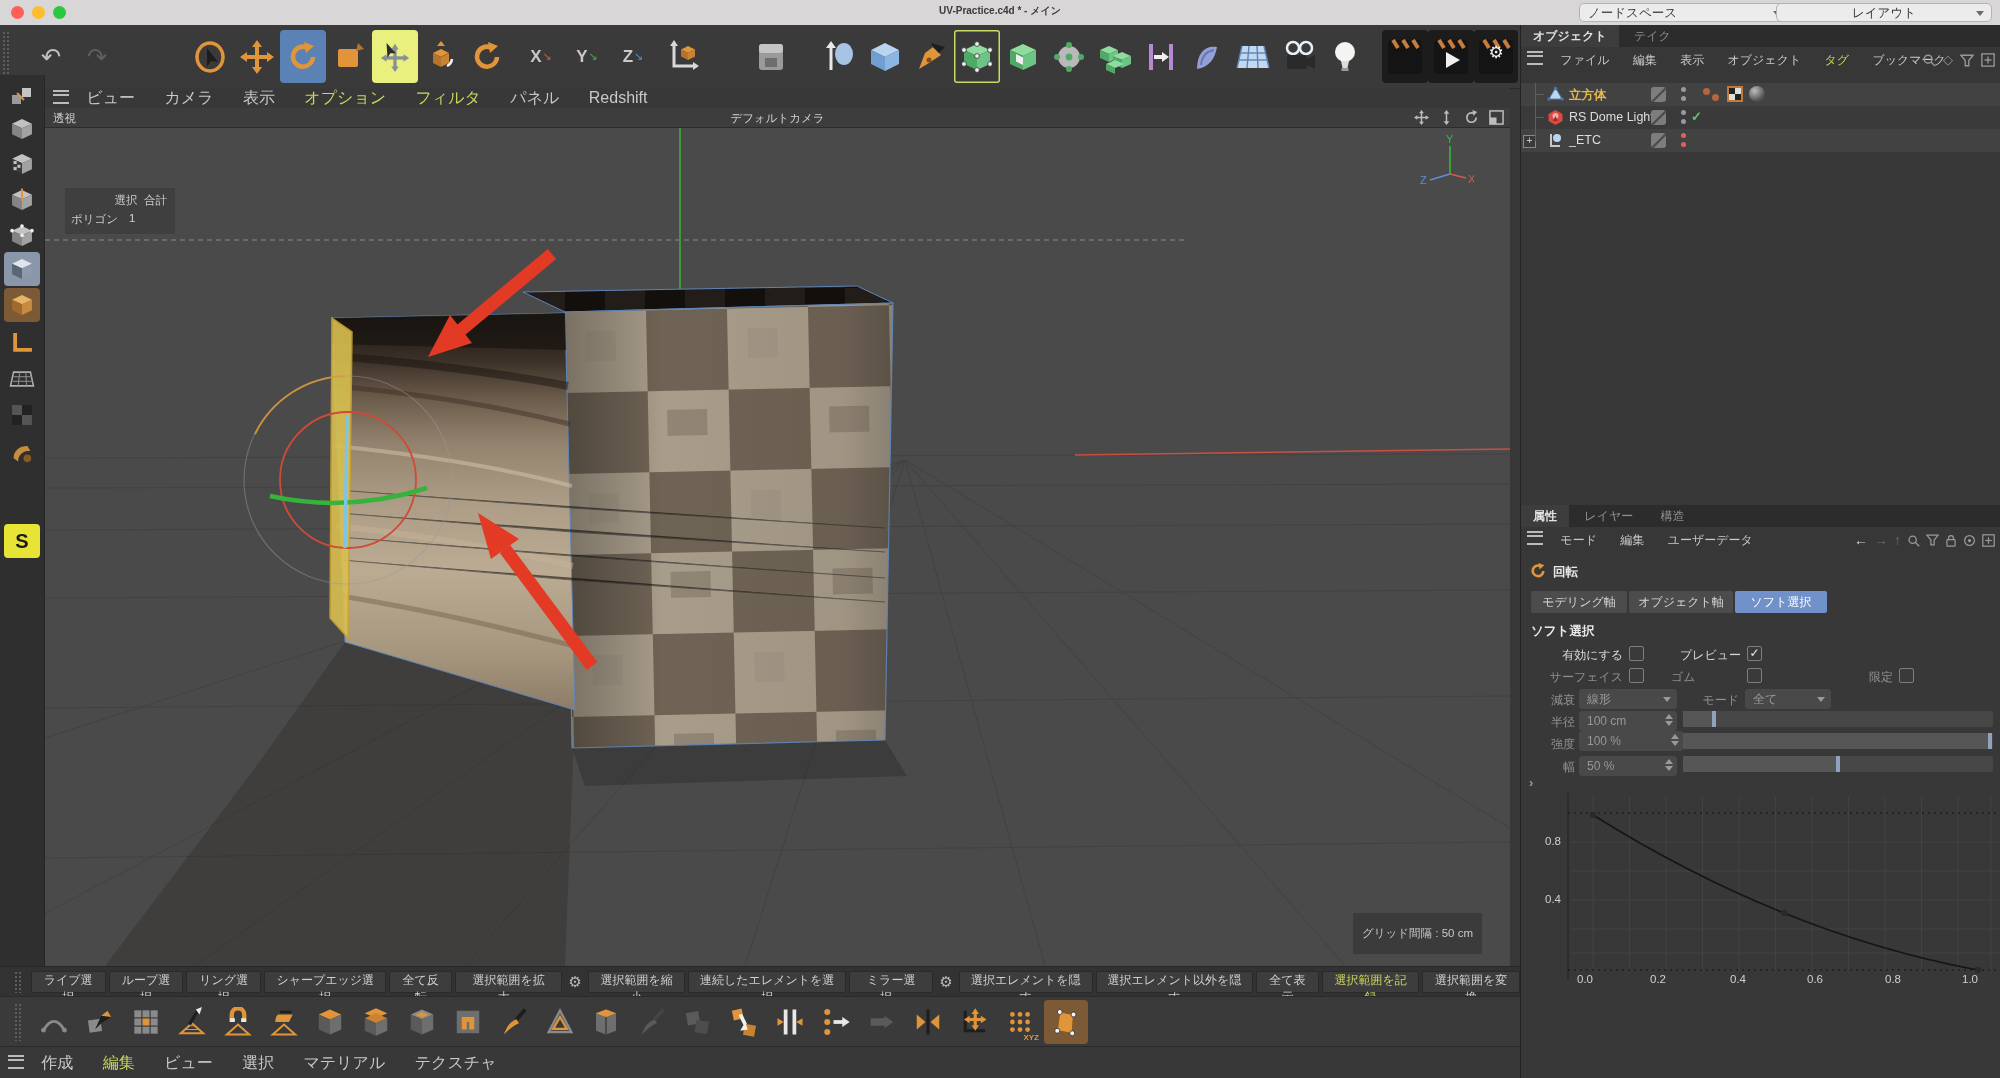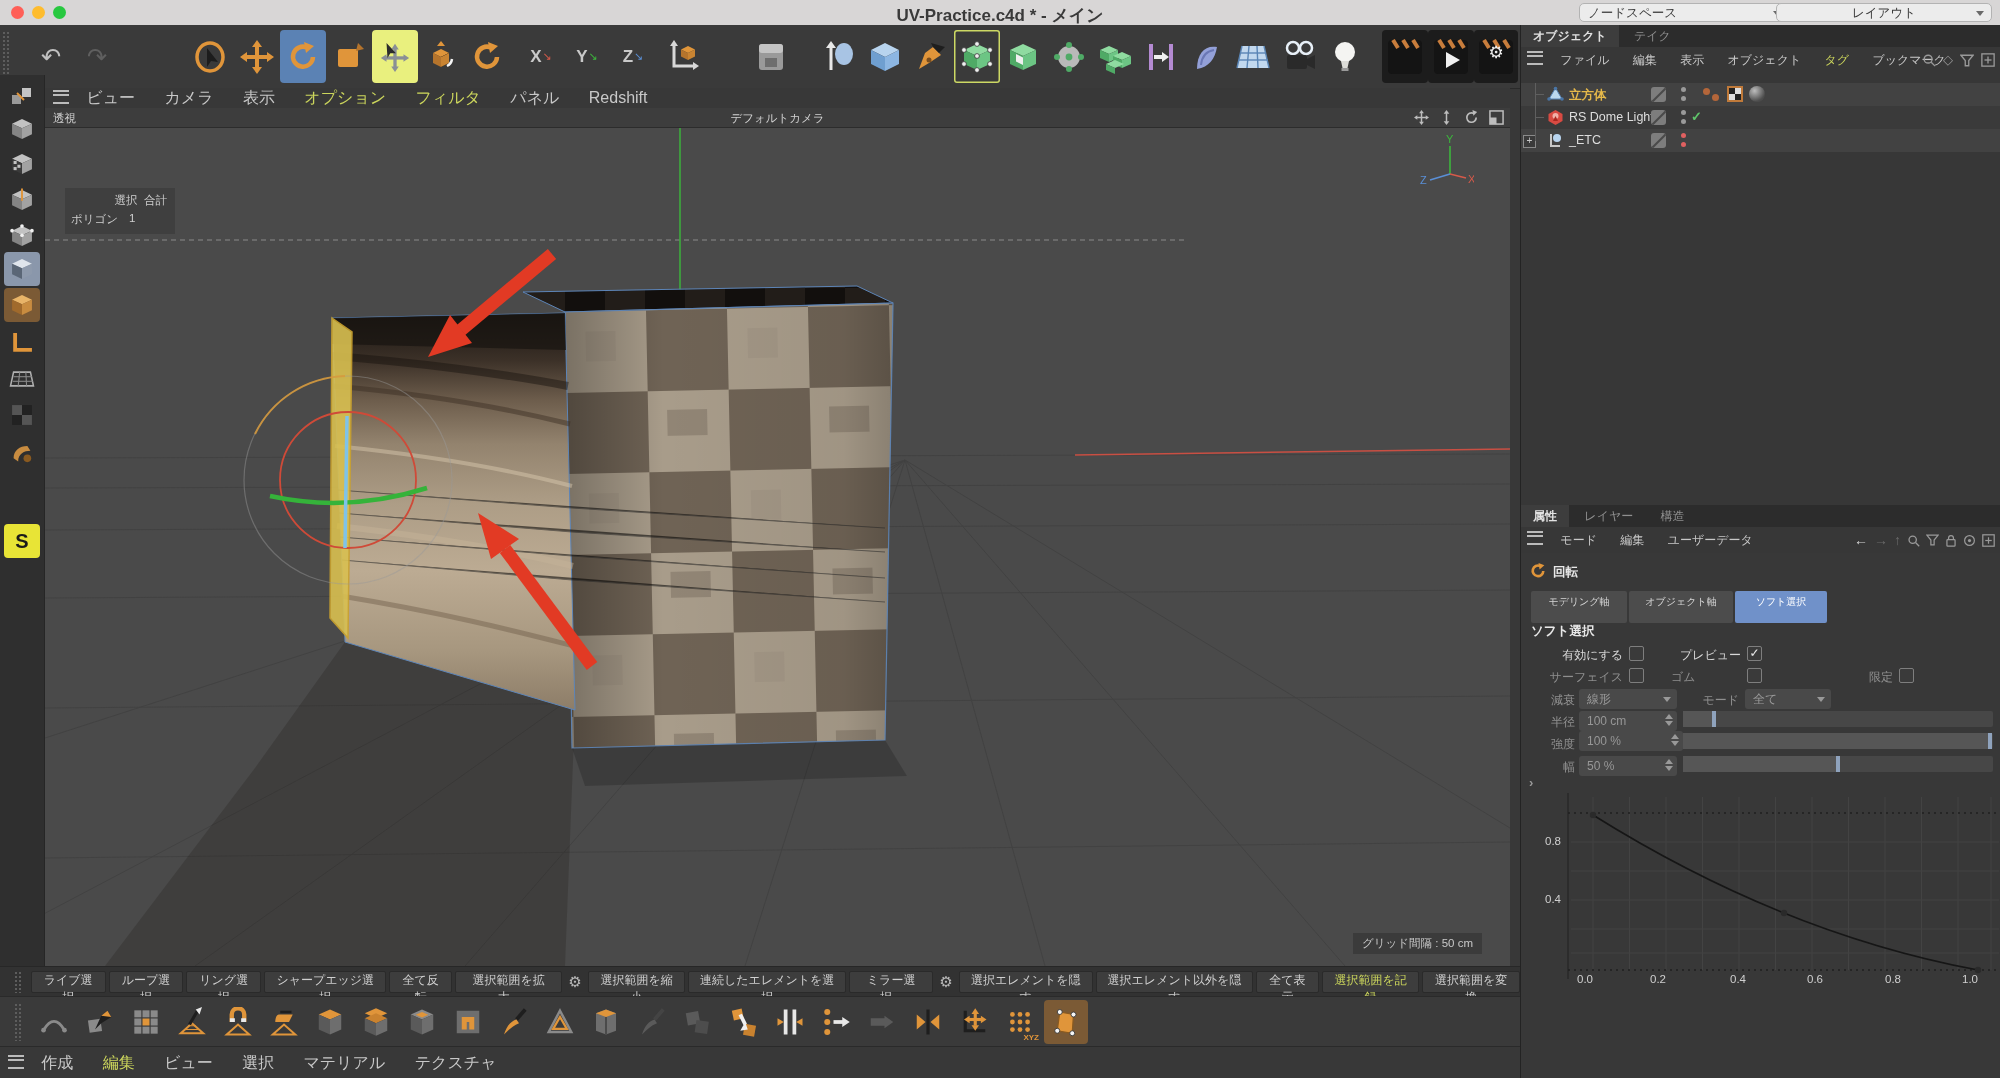--- a/index.html
+++ b/index.html
@@ -2,21 +2,21 @@
 <html><head>
 <meta charset="utf-8">
 <style>
   html,body{margin:0;padding:0;background:#222;}
   #app{position:relative;width:2000px;height:1078px;background:#383838;overflow:hidden;
        font-family:"Liberation Sans",sans-serif;font-size:12px;color:#c8c8c8;-webkit-font-smoothing:antialiased;}
   
   .titlebar{position:absolute;left:0;top:0;width:2000px;height:25px;background:#d8d6d6;border-bottom:1px solid #9f9f9f;}
   .tl{position:absolute;top:6px;width:13px;height:13px;border-radius:50%;}
   .tl.r{left:11px;background:#ff5f57}.tl.y{left:32px;background:#febc2e}.tl.g{left:53px;background:#28c840}
-  .wtitle{position:absolute;left:0;right:0;top:4px;text-align:center;color:#3a3a3a;font-weight:bold;font-size:17px;}
+  .wtitle{position:absolute;left:0;right:0;top:4px;text-align:center;color:#3a3a3a;font-weight:bold;font-size:10px;}
   .tb-dd{position:absolute;top:3px;height:19px;background:#ececec;border:1px solid #b3b3b3;border-radius:5px;
          color:#3c3c3c;font-size:12.5px;line-height:18px;padding:0 8px;box-sizing:border-box;}
   .tb-dd .chev{position:absolute;right:7px;top:7px;border-left:4px solid transparent;border-right:4px solid transparent;border-top:5px solid #6a6a6a;}
   
   .toolbar{position:absolute;left:0;top:25px;width:1520px;height:63px;background:#3a3a3a;border-bottom:1px solid #2a2a2a;}
   .handleV{position:absolute;left:2px;top:6px;width:8px;height:50px;background-image:radial-gradient(#5d5d5d 1px,transparent 1px);background-size:4px 4px;}
   .ibox{position:absolute;top:5px;width:46px;height:53px;border-radius:4px;display:flex;align-items:center;justify-content:center;}
   .ibox.blue{background:#5b82b4}.ibox.yel{background:#e9f07e}.ibox.selb{box-shadow:inset 0 0 0 1.5px #cdd964;border-radius:3px}
   .glyph{font-size:24px;line-height:1}
   .lockt{font-size:17px;font-weight:bold;color:#c9c9c9}
@@ -34,21 +34,21 @@
   
   .viewport{position:absolute;left:45px;top:108px;width:1465px;height:858px;background:#4a4a4a;}
   .vhead{position:absolute;left:0;top:0;width:100%;height:20px;background:#3d3d3d;border-bottom:1px solid #2c2c2c;box-sizing:border-box;}
   .vhead .vlab{position:absolute;left:8px;top:3px;font-size:11.5px;color:#d2d2d2;}
   .vhead .vcam{position:absolute;left:0;right:0;top:3px;text-align:center;font-size:11.5px;color:#d2d2d2;}
   .vhead .vicons{position:absolute;right:6px;top:2px;display:flex;gap:10px;}
   .statbox{position:absolute;left:20px;top:80px;width:110px;height:46px;background:rgba(62,62,62,.95);color:#cfcfcf;font-size:11.5px;}
   .statbox .r1{position:absolute;right:8px;top:5px;}
   .statbox .r2{position:absolute;left:6px;top:24px;}
   .statbox .v1{position:absolute;left:64px;top:24px;}
-  .gridlab{position:absolute;right:28px;bottom:12px;background:rgba(58,58,58,.9);padding:3px 9px;font-size:11.5px;color:#c8c8c8;text-align:right;}
+  .gridlab{position:absolute;right:28px;bottom:12px;background:rgba(58,58,58,.9);padding:13px 9px;font-size:11.5px;color:#c8c8c8;text-align:right;}
   .axisgiz{position:absolute;right:36px;top:26px;}
   
   .selbar{position:absolute;left:0;top:966px;width:1520px;height:30px;background:#323232;border-top:1px solid #272727;display:flex;align-items:center;gap:3px;padding-left:14px;box-sizing:border-box;}
   .selbar .handle{width:8px;height:22px;background-image:radial-gradient(#5d5d5d 1px,transparent 1px);background-size:4px 4px;margin-right:6px;}
   .selbtn{height:22px;background:#3d3d3d;border:1px solid #2a2a2a;border-radius:2px;color:#d0d0d0;font-size:12px;padding:0 7px;font-family:inherit;}
   .selbtn.rec{color:#ccd65c;}
   .gearwrap{color:#b9b9b9;font-size:15px;padding:0 3px;}
   .toolrow{position:absolute;left:0;top:996px;width:1520px;height:50px;background:#3a3a3a;border-top:1px solid #2a2a2a;display:flex;align-items:center;gap:2px;padding-left:14px;box-sizing:border-box;}
   .toolrow .handle{width:8px;height:38px;background-image:radial-gradient(#5d5d5d 1px,transparent 1px);background-size:4px 4px;margin-right:8px;}
   .tibox{width:44px;height:44px;border-radius:4px;display:flex;align-items:center;justify-content:center;position:relative;}
@@ -75,21 +75,21 @@
   .vdots.red i{background:#e06060}
   .okcheck{position:absolute;left:170px;top:3px;color:#5fc46a;font-size:13px;font-weight:bold;}
   .tagdot{position:absolute;top:5px;width:7px;height:7px;border-radius:50%;background:#b4663a;}
   .uvtag{position:absolute;left:206px;top:3px;width:16px;height:16px;border:2px solid #c07a3a;box-sizing:border-box;background:
      conic-gradient(#ddd 25%,#222 0 50%,#ddd 0 75%,#222 0);}
   .mattag{position:absolute;left:228px;top:3px;width:16px;height:16px;border-radius:50%;background:radial-gradient(circle at 35% 30%,#bdbdbd,#4c4c4c 70%);}
   .treeline{position:absolute;background:#5f5f5f;}
   .plusbox{position:absolute;left:2px;top:6px;width:11px;height:11px;border:1px solid #8a8a8a;color:#c8c8c8;font-size:10px;line-height:9px;text-align:center;background:#3a3a3a;}
   
   .amtitle{position:absolute;left:10px;font-size:12.5px;color:#e8e8e8;font-weight:bold;}
-  .modetab{position:absolute;height:32px;background:#4c4c4c;border-radius:2px;color:#d6d6d6;font-size:10px;text-align:center;line-height:22px;}
+  .modetab{position:absolute;height:22px;background:#4c4c4c;border-radius:2px;color:#d6d6d6;font-size:12px;text-align:center;line-height:22px;}
   .modetab.act{background:#7091c9;color:#fff;}
   .fldlab{position:absolute;font-size:12px;color:#8f8f8f;text-align:right;}
   .fldlab.en{color:#d9d9d9;}
   .cb{position:absolute;width:15px;height:15px;border:1.5px solid #7e7e7e;border-radius:2px;background:#3a3a3a;box-sizing:border-box;color:#e8e8e8;font-size:12px;line-height:12px;text-align:center;}
   .cb .ck{display:none;}
   .cb.checked .ck{display:inline;}
   .dd{position:absolute;height:20px;background:#494949;border-radius:3px;color:#9a9a9a;font-size:12px;line-height:20px;padding:0 8px;box-sizing:border-box;}
   .dd .chev{position:absolute;right:6px;top:8px;border-left:4px solid transparent;border-right:4px solid transparent;border-top:5px solid #999;}
   .nfield{position:absolute;height:20px;background:#494949;border-radius:3px;color:#979797;font-size:12px;line-height:20px;padding:0 8px;box-sizing:border-box;}
   .stp{position:absolute;right:4px;top:3px;width:8px;}

